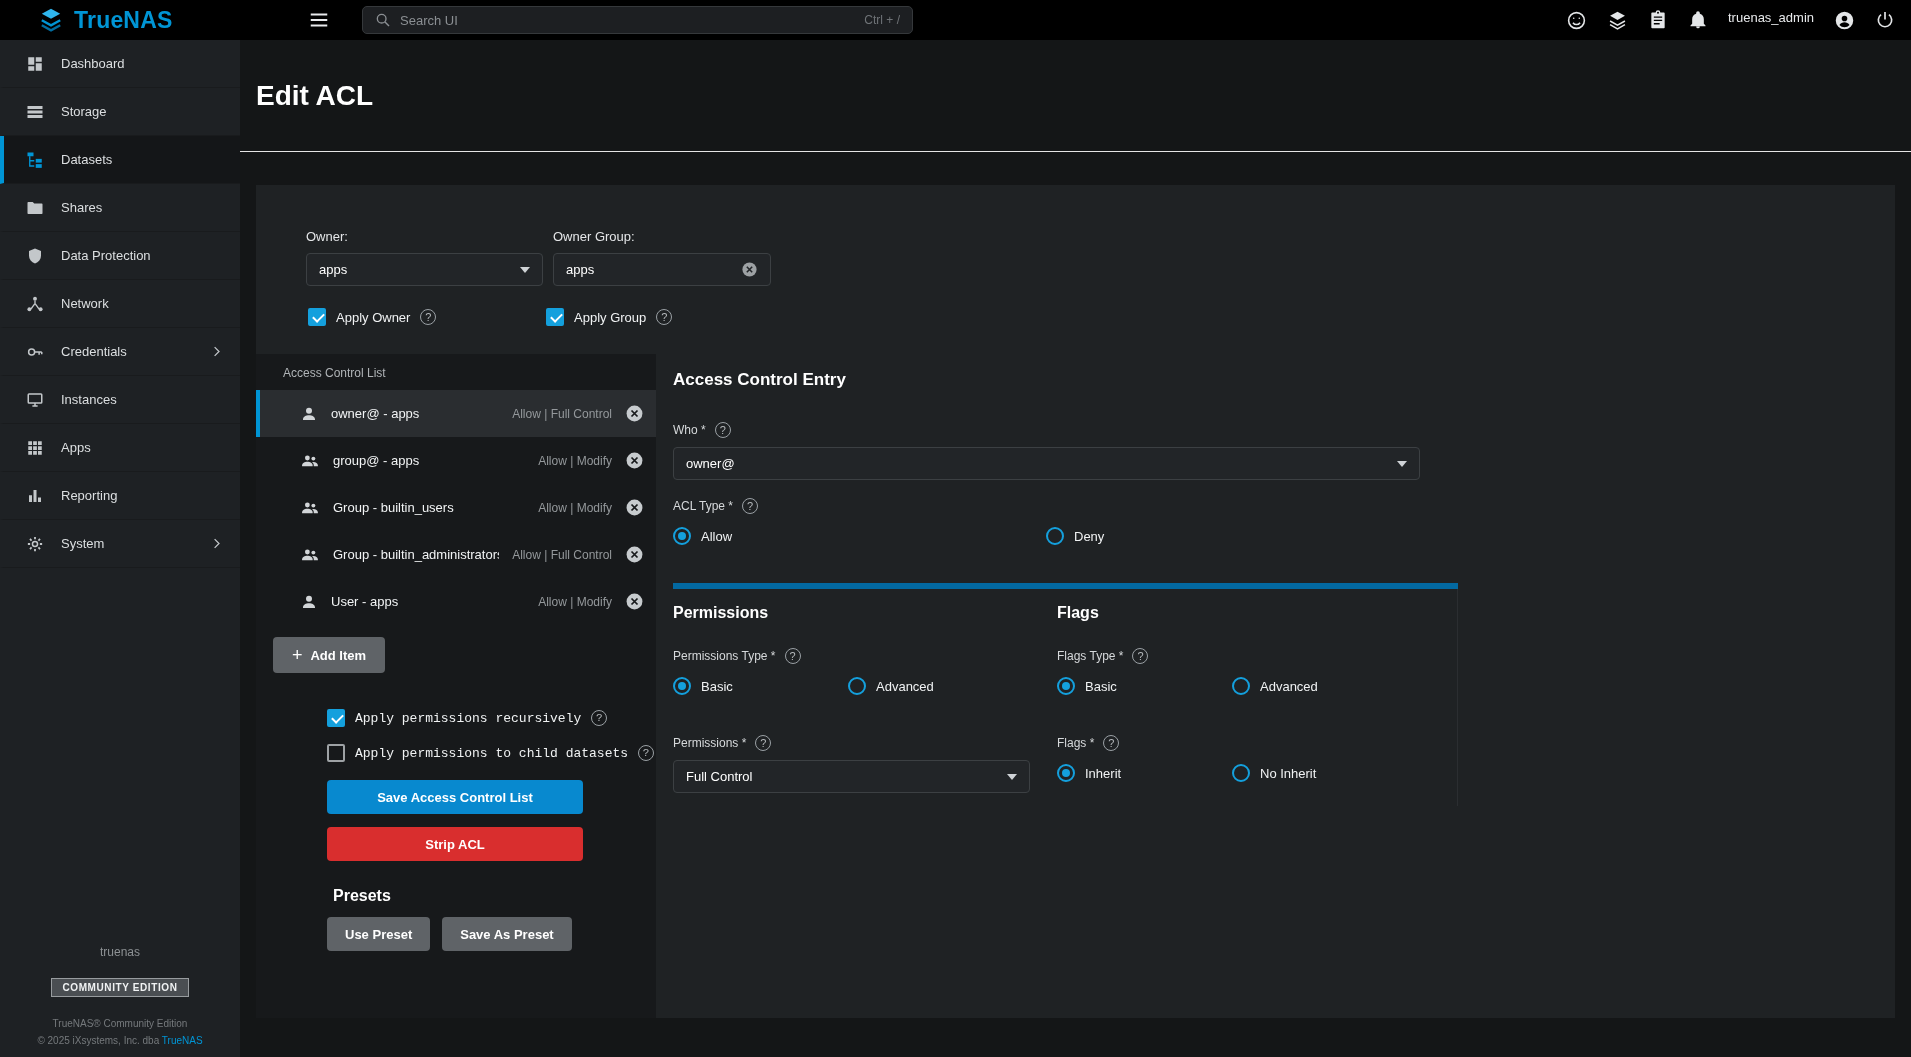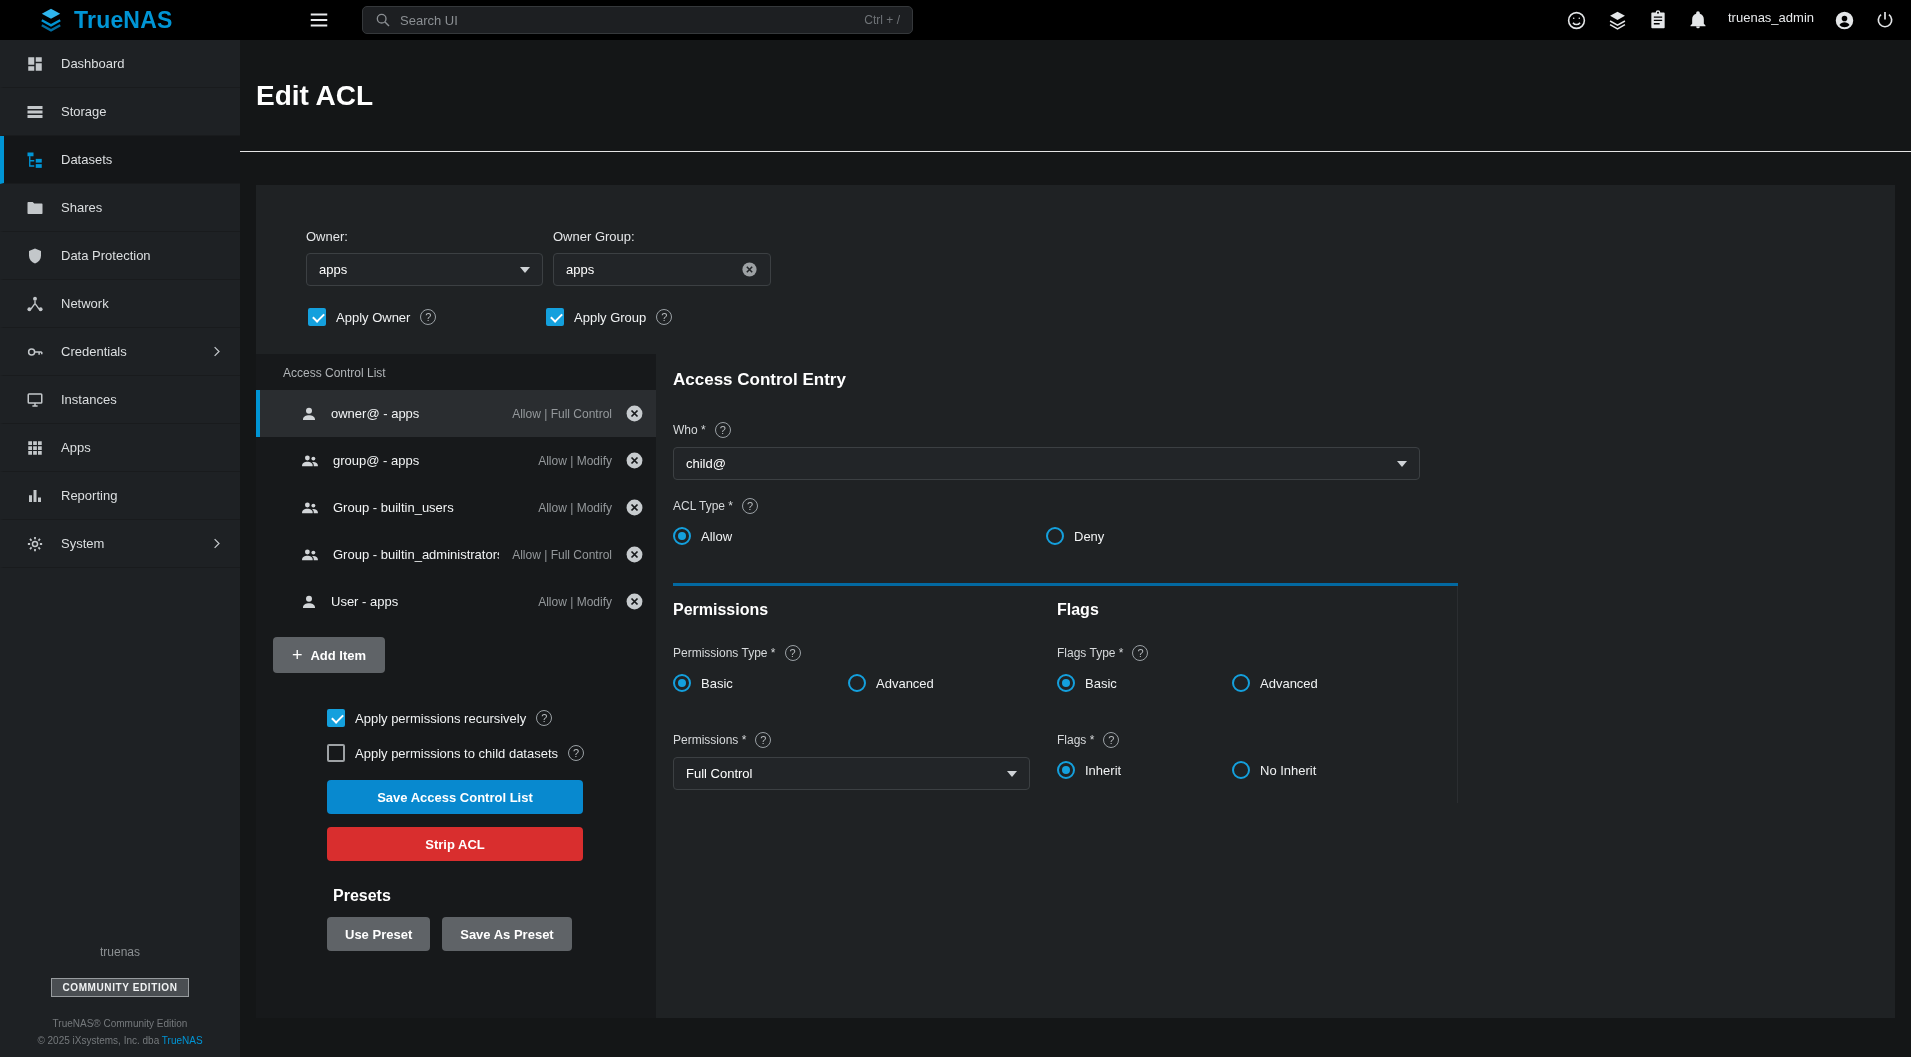--- a/index.html
+++ b/index.html
@@ -86,21 +86,21 @@
   .acl-entry.selected { background:#2a2d30; border-left-color:#0095d5; }
   .entry-icon { display:flex; flex:none; color:#d2d5d8; }
   .entry-who { font-size:13px; color:#f2f4f5; flex:1; white-space:nowrap; overflow:hidden; }
   .entry-perm { font-size:12px; color:#94989b; white-space:nowrap; }
   .entry-remove { background:none; border:none; cursor:pointer; display:flex; padding:0; flex:none; }
   .add-item { margin:12px 0 0 17px; width:112px; height:36px; background:#5f6367; border:none; border-radius:4px;
               color:#fff; font-size:13px; font-weight:700; display:flex; align-items:center; justify-content:center;
               gap:8px; cursor:pointer; font-family:inherit; flex:none; }
   .add-plus { font-size:18px; font-weight:400; line-height:1; }
   .list-lower { padding:36px 0 0 71px; }
-  .list-lower .checkbox-row { margin-bottom:17px; }
+  .list-lower .checkbox-row { margin-bottom:17px;font-family:Liberation Mono, monospace; }
   .btn-save { width:256px; height:34px; background:#0889cf; border:none; border-radius:4px; color:#fff;
               font-weight:700; font-size:13px; cursor:pointer; font-family:inherit; display:block; margin-top:18px; }
   .btn-strip { width:256px; height:34px; background:#d92e2e; border:none; border-radius:4px; color:#fff;
                font-weight:700; font-size:13px; cursor:pointer; font-family:inherit; display:block; margin-top:13px; }
   .presets-title { font-size:16px; font-weight:700; color:#fff; margin-top:26px;margin-left:6px; }
   .preset-buttons { display:flex; gap:12px; margin-top:12px; }
   .btn-gray { height:34px; background:#5f6367; border:none; border-radius:4px; color:#fff; font-weight:700;
               font-size:13px; padding:0 18px; cursor:pointer; font-family:inherit; }
 
   
@@ -110,21 +110,21 @@
   .mt-who-label { margin-top:32px; }
   .who-select { width:747px; margin-top:9px; }
   .mt-acl-label { margin-top:18px; }
   .radio-row { display:flex; margin-top:13px; }
   .radio-option { display:flex; align-items:center; gap:10px; cursor:pointer; }
   .radio-option.w-acl { width:373px; }
   .radio-option.w-std { width:175px; }
   .radio { width:18px; height:18px; border-radius:50%; border:2px solid #14a0dd; position:relative; flex:none; }
   .radio.selected::after { content:""; position:absolute; inset:3px; background:#14a0dd; border-radius:50%; }
   .radio-label { font-size:13px; color:#f0f2f3; }
-  .pf-grid { display:flex; margin-top:38px; border-top:3px solid #0369a1; width:785px; }
+  .pf-grid { display:flex; margin-top:38px; border-top:6px solid #0369a1; width:785px; }
   .pf-col { width:384px; padding-top:15px; }
   .pf-col.flags { width:401px; border-right:1px solid #2b2e31; padding-bottom:24px; }
   .pf-col h3 { font-size:16px; font-weight:700; color:#fff; margin-bottom:26px; }
   .mt-value-label { margin-top:40px; }
   .perm-select { width:357px; margin-top:9px; }
 </style>
 </head>
 <body>
 
 <header class="topbar">
@@ -504,21 +504,21 @@
         </div>
 
         <div class="entry-col">
           <h2>Access Control Entry</h2>
 
           <div class="label-row mt-who-label">
             <span>Who *</span>
             <span class="help-icon">?</span>
           </div>
           <div class="select who-select">
-            <span class="value">child@</span>
+            <span class="value">owner@</span>
             <span class="caret"></span>
           </div>
 
           <div class="label-row mt-acl-label">
             <span>ACL Type *</span>
             <span class="help-icon">?</span>
           </div>
           <div class="radio-row">
             <span class="radio-option w-acl">
               <span class="radio selected"></span>

